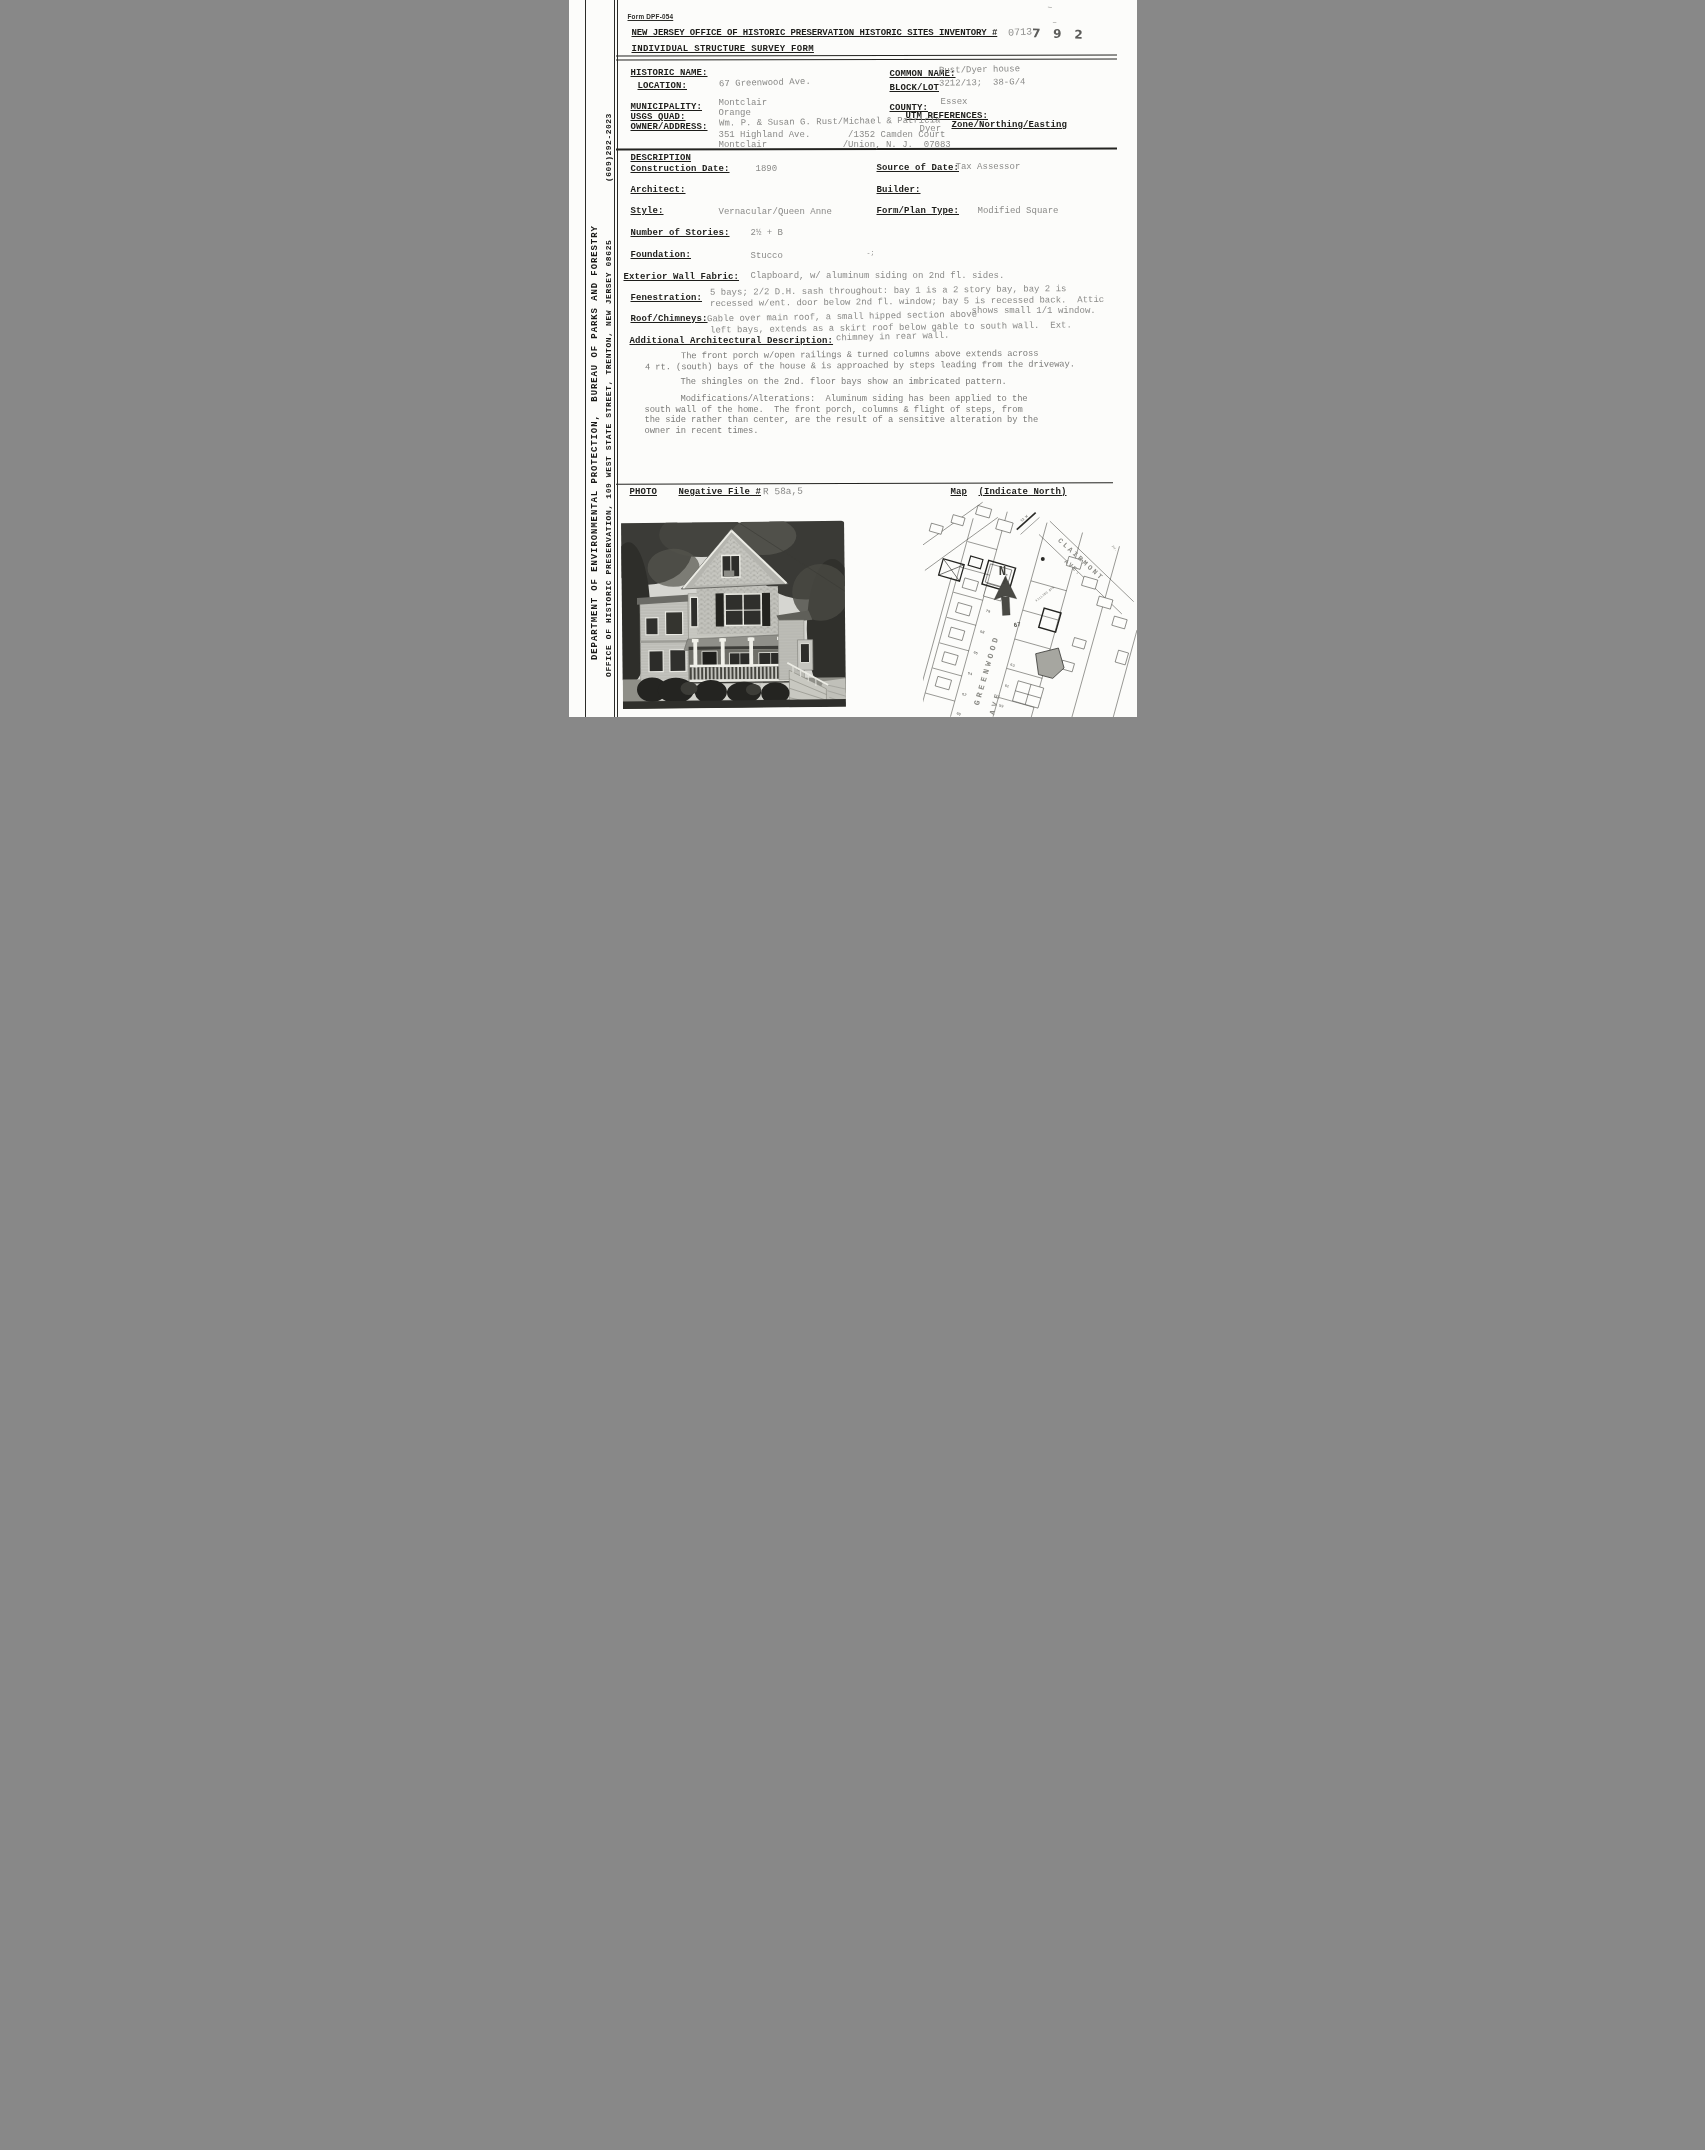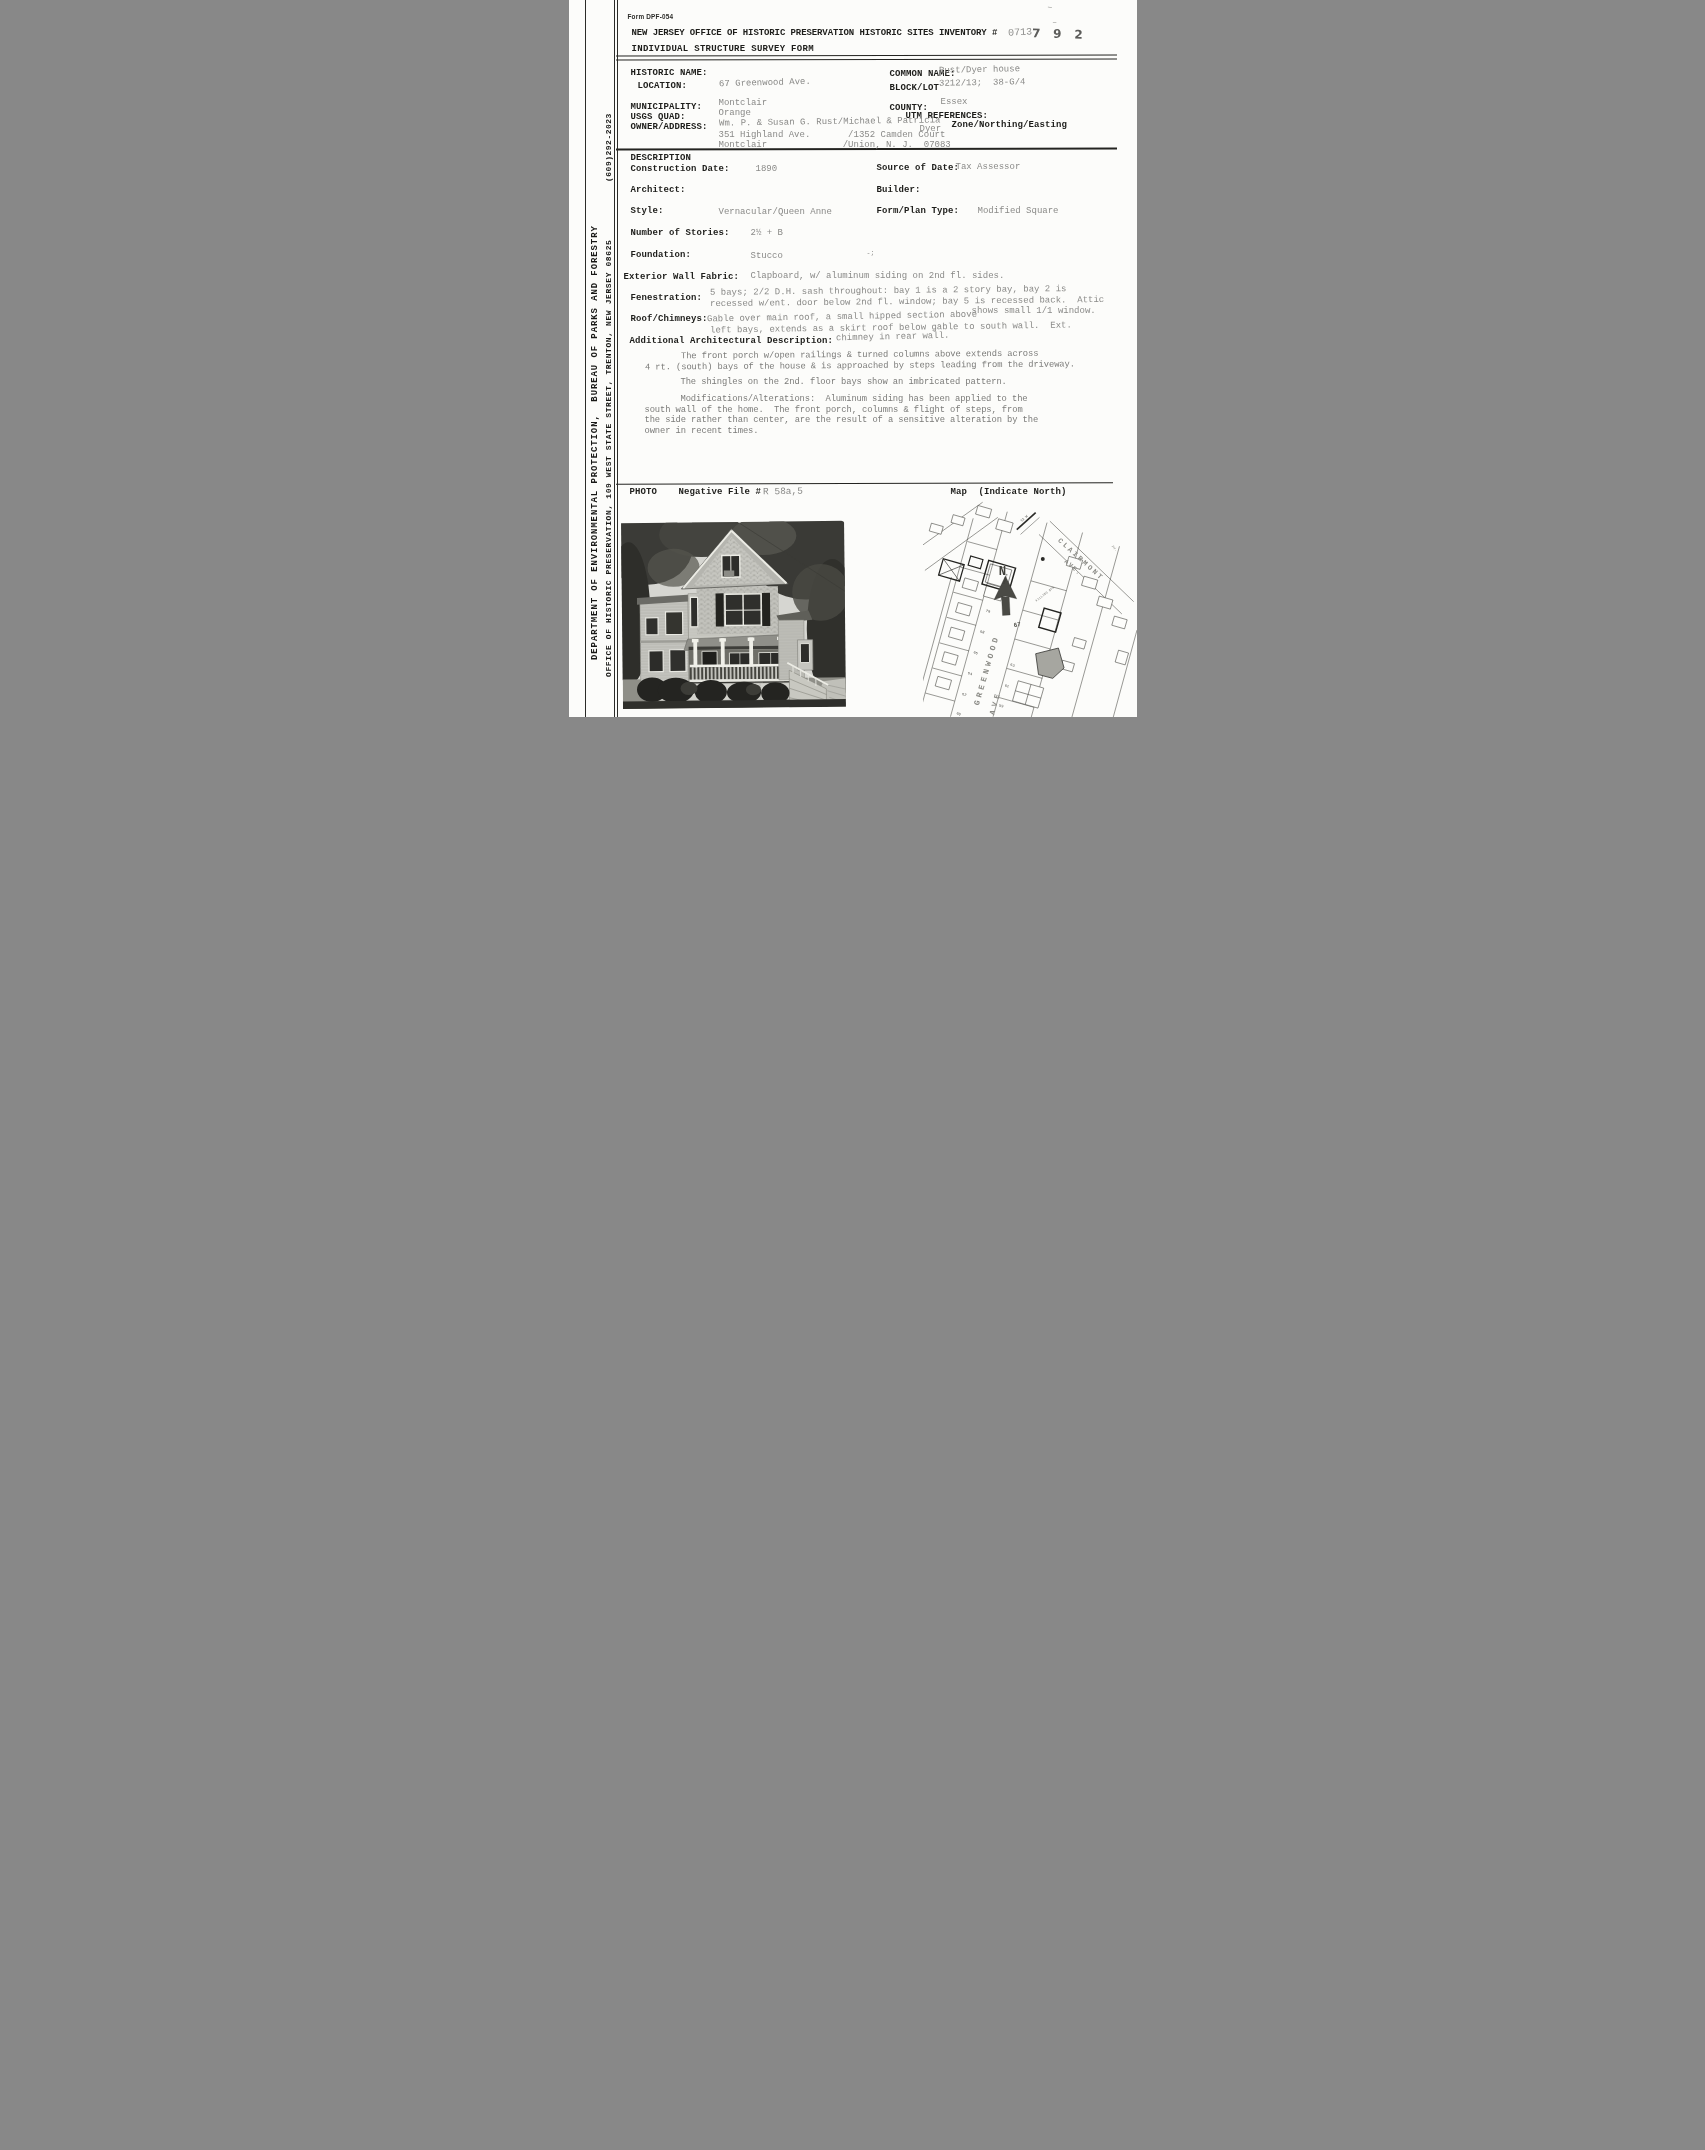--- a/index.html
+++ b/index.html
@@ -3,21 +3,21 @@
 <meta charset="utf-8">
 <style>
   html,body{margin:0;padding:0;background:#888;}
   .page{position:relative;width:568px;height:717px;margin:0 auto;background:#fcfcfa;overflow:hidden;
         font-family:"Liberation Mono",monospace;color:#1b1b19;}
   
   .vline{position:absolute;background:#2b2b28;}
   .hline{position:absolute;background:#242421;}
   
   .lbl{position:absolute;font-family:"Liberation Mono",monospace;font-weight:700;font-size:9px;
-       line-height:1.1;color:#1d1d1a;white-space:pre;letter-spacing:0.1px;}
+       line-height:1.1;color:#1d1d1a;white-space:pre;letter-spacing:0.1px;text-decoration:underline;}
   
   .val{position:absolute;font-family:"Liberation Mono",monospace;font-weight:400;font-size:9px;
        line-height:1.1;color:#8a8a88;white-space:pre;}
   
   .par{position:absolute;font-family:"Liberation Mono",monospace;font-weight:400;font-size:8.8px;
        line-height:1.1;color:#7b7b79;white-space:pre;letter-spacing:-0.1px;}
   .sans{font-family:"Liberation Sans",sans-serif;}
   .hand{position:absolute;font-family:"DejaVu Sans",sans-serif;color:#5c5c5a;white-space:pre;}
   .vert{position:absolute;font-family:"Liberation Mono",monospace;font-weight:700;color:#181816;
         white-space:pre;transform-origin:0 0;transform:rotate(-90deg);}

